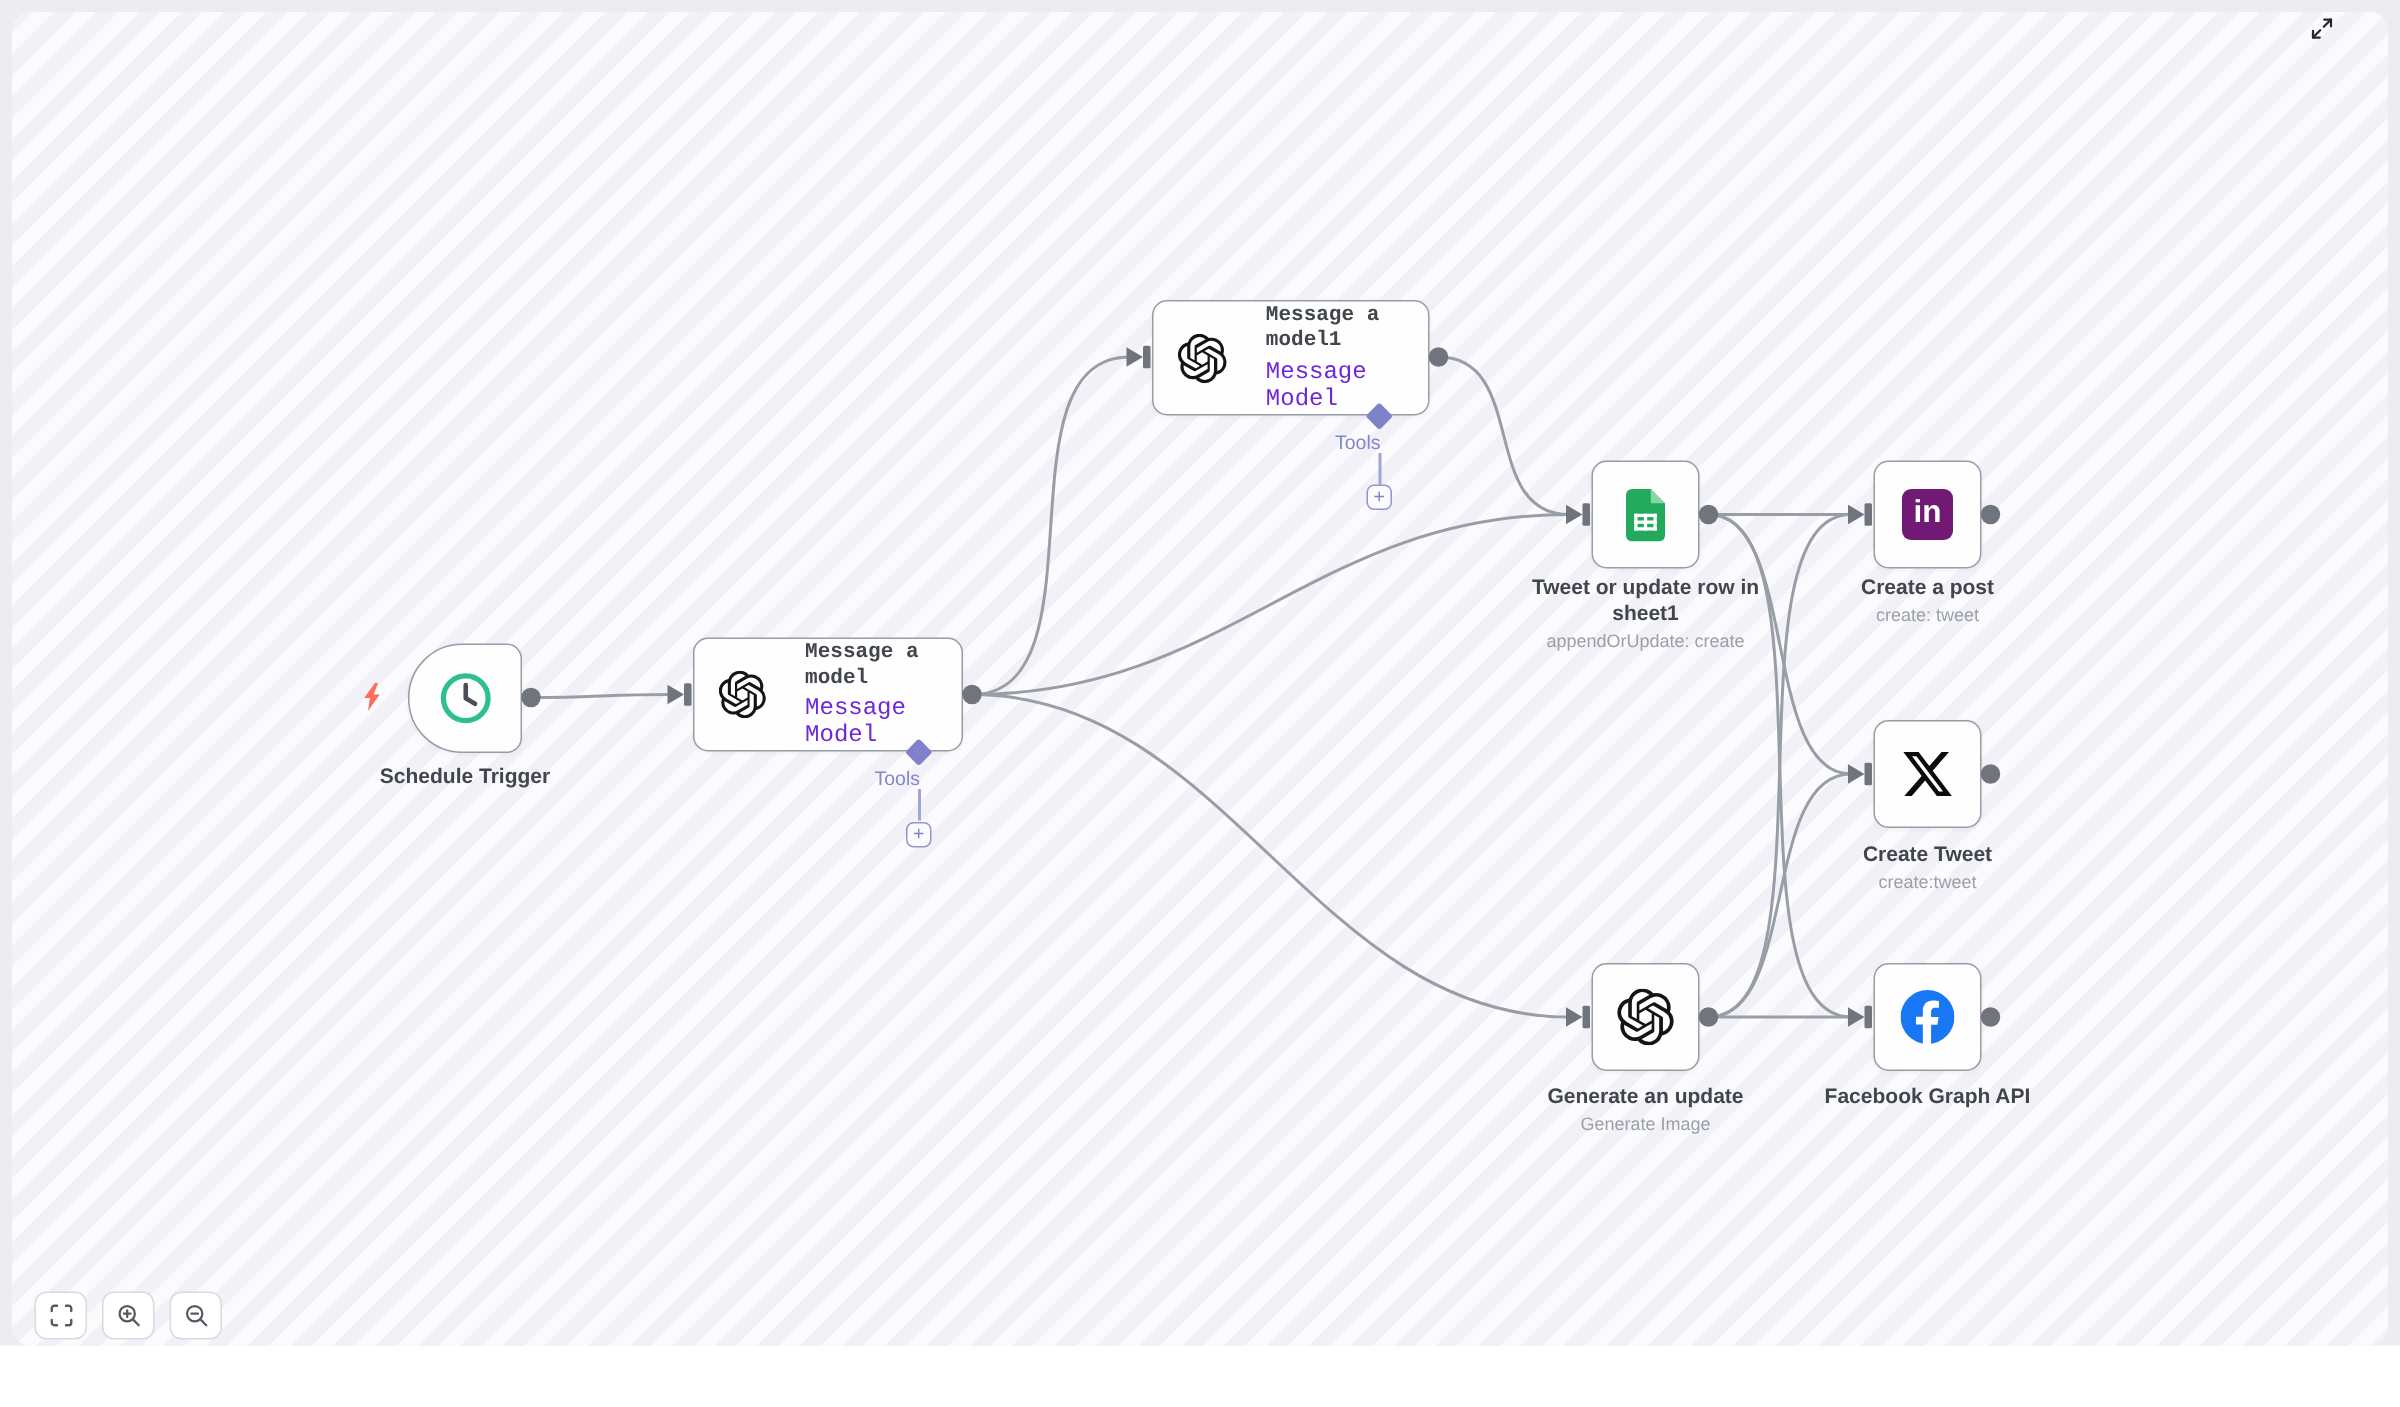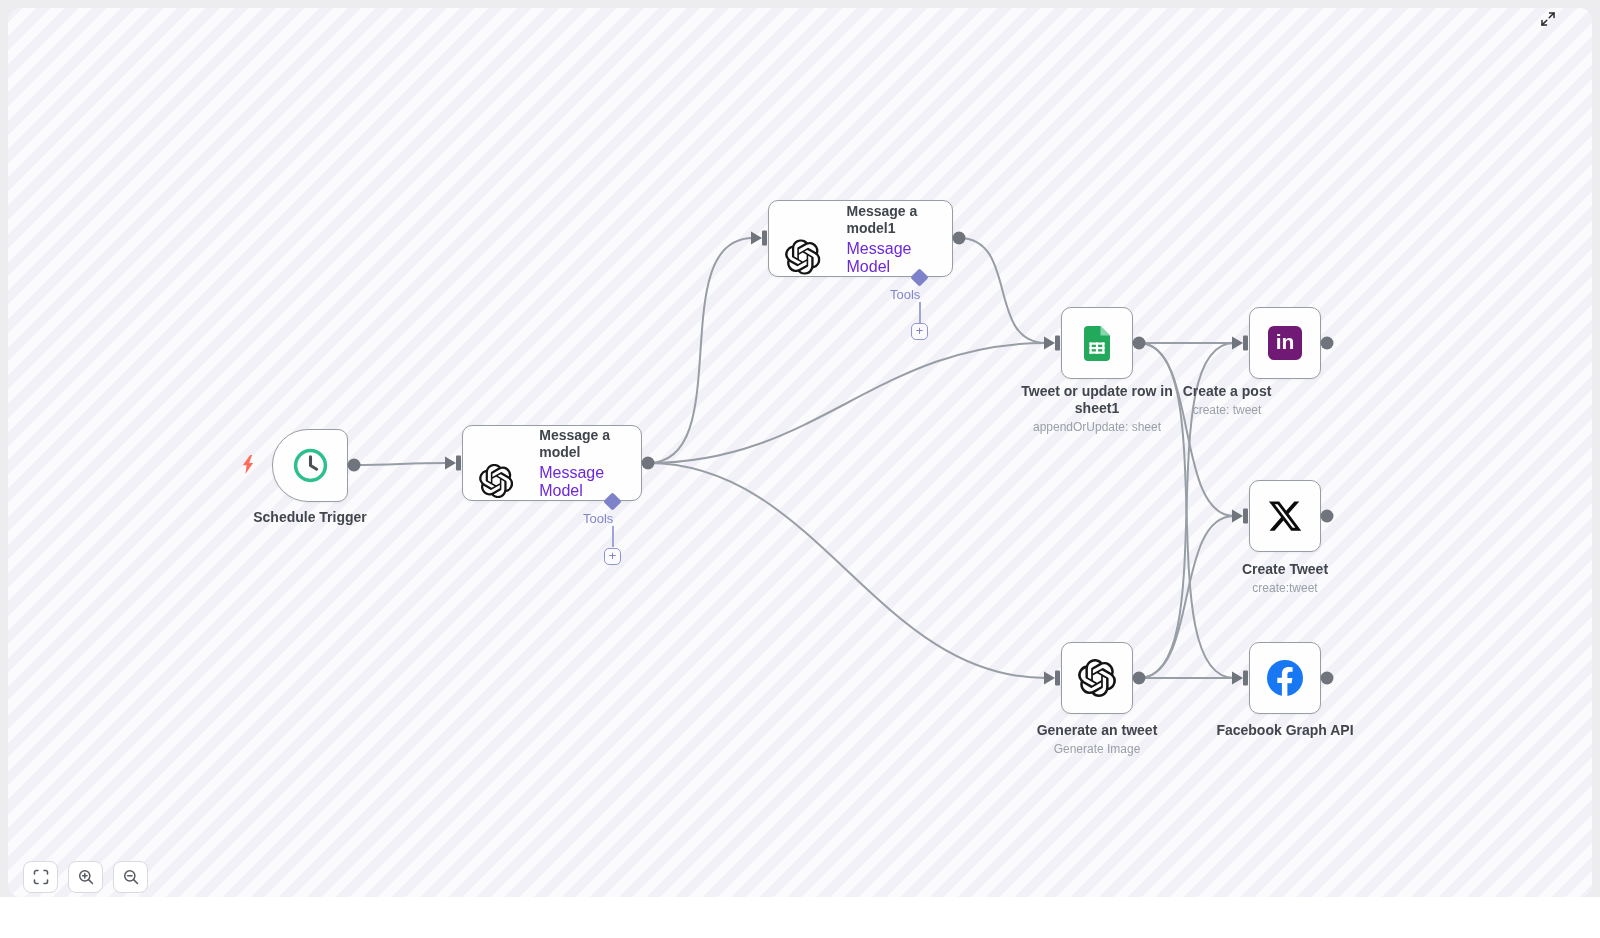--- a/index.html
+++ b/index.html
@@ -6,41 +6,41 @@
   html,body { width:1600px; height:938px; background:#ffffff; overflow:hidden;
               font-family:"Liberation Sans", sans-serif; }
   .frame { position:absolute; left:0; top:0; width:1600px; height:897px; background:#ededf0; }
   .canvas-bg { position:absolute; left:8px; top:8px; width:1584px; height:889px;
                border-radius:12px;
                background:repeating-linear-gradient(135deg,#f1f1f7 0 10px,#fbfbfd 10px 20px); }
   svg.layer { position:absolute; left:0; top:0; width:1600px; height:897px; pointer-events:none; }
 
   .node { position:absolute; background:#fefefe; border:1.8px solid #979da5; border-radius:10px;
           box-shadow:0 1px 3px rgba(40,40,60,.05); }
-  .node-big { display:flex; align-items:flex-end; gap:26px; padding:0 0 0 16px; }
+  .node-big { display:flex; align-items:center; gap:26px; padding:0 0 0 16px;font-family:Liberation Mono, monospace; }
   .node-sq  { display:flex; align-items:center; justify-content:center; }
   .n-st   { left:272px; top:429px; width:76px; height:73px; border-radius:36px 10px 10px 36px;
             display:flex; align-items:center; justify-content:center; }
   .n-model  { left:462px; top:425px; width:180px; height:76px; }
   .n-model1 { left:768px; top:200px; width:185px; height:77px; }
   .n-sheets { left:1061px; top:307px; width:72px; height:72px; }
   .n-post   { left:1249px; top:307px; width:72px; height:72px; }
   .n-tweet  { left:1249px; top:480px; width:72px; height:72px; }
   .n-image  { left:1061px; top:642px; width:72px; height:72px; }
   .n-fb     { left:1249px; top:642px; width:72px; height:72px; }
 
   .ttl { font-size:14px; font-weight:700; color:#41454c; line-height:1.2; width:100px; }
   .sub-in { font-size:16px; color:#6d28d9; margin-top:3px; font-weight:400; }
   .ext-label { position:absolute; width:220px; text-align:center; font-size:14px;
                font-weight:700; color:#41454c; line-height:1.22; }
   .ext-label .wrapbox { width:180px; margin:0 auto; }
   .ext-sub { font-size:12px; color:#9aa0a8; font-weight:400; margin-top:3px; }
   .lbl-st     { left:200px; top:509px; }
   .lbl-sheets { left:987px;  top:383px; }
-  .lbl-post   { left:1117px; top:383px; }
+  .lbl-post   { left:1175px; top:383px; }
   .lbl-tweet  { left:1175px; top:561px; }
   .lbl-image  { left:987px;  top:722px; }
   .lbl-fb     { left:1175px; top:722px; }
 
   .bolt { position:absolute; left:242px; top:455px; }
 
   .diamond { position:absolute; width:13px; height:13px; background:#7e82c8;
              transform:rotate(45deg); border-radius:2px; }
   .d-model  { left:606px; top:495px; }
   .d-model1 { left:913px; top:271px; }
@@ -159,21 +159,21 @@
   <div class="tools-line ln-model1"></div>
   <div class="plus-btn pb-model1">+</div>
 
   <div class="node node-sq n-sheets">
     <svg width="26" height="35" viewBox="0 0 26 35">
         <use href="#i-sheets"></use>
       </svg>
   </div>
   <div class="ext-label lbl-sheets">
     <div class="wrapbox">Tweet or update row in sheet1</div>
-    <div class="ext-sub">appendOrUpdate: sheet</div>
+    <div class="ext-sub">appendOrUpdate: create</div>
   </div>
 
   <div class="node node-sq n-post">
     <div class="li-badge">in</div>
   </div>
   <div class="ext-label lbl-post">
     <div>Create a post</div>
     <div class="ext-sub">create: tweet</div>
   </div>
 
@@ -186,21 +186,21 @@
     <div>Create Tweet</div>
     <div class="ext-sub">create:tweet</div>
   </div>
 
   <div class="node node-sq n-image">
     <svg width="38" height="38" viewBox="0 0 24 24">
         <use href="#i-openai"></use>
       </svg>
   </div>
   <div class="ext-label lbl-image">
-    <div>Generate an tweet</div>
+    <div>Generate an update</div>
     <div class="ext-sub">Generate Image</div>
   </div>
 
   <div class="node node-sq n-fb">
     <svg width="36" height="36" viewBox="0 0 36 36">
         <use href="#i-fb"></use>
       </svg>
   </div>
   <div class="ext-label lbl-fb">
     <div>Facebook Graph API</div>

